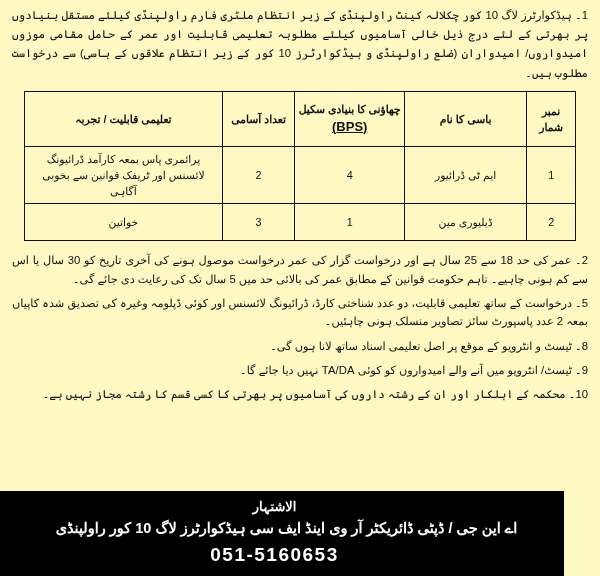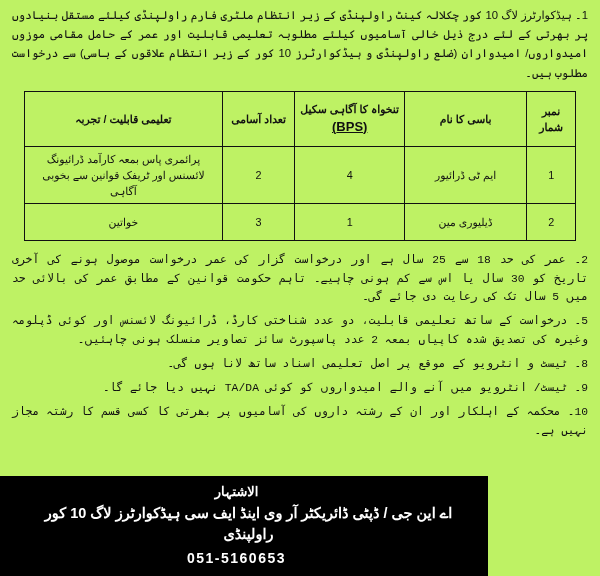--- a/index.html
+++ b/index.html
@@ -11,21 +11,21 @@
     height: 576px;
     background: #ffffff;
     font-family: "Liberation Sans", sans-serif;
     overflow: hidden;
   }
   .page {
     position: relative;
     width: 600px;
     height: 576px;
     box-sizing: border-box;
-    background: #bef264;
+    background: #fef9c3;
   }
   .content {
     padding: 6px 12px 0 12px;
     direction: rtl;
     text-align: right;
   }
   .para {
     font-size: 11.3px;
     line-height: 1.62;
     color: #111111;
@@ -66,27 +66,26 @@
   .col-bps { width: 20%; }
   .col-seats { width: 13%; }
   .col-qual { width: 36%; }
   .bps-small {
     display: block;
     font-size: 13px;
     text-decoration: underline;
   }
   .list-area {
     margin-top: 8px;
-    font-family: Liberation Mono, monospace;
   }
   .footer {
     position: absolute;
     left: 0;
     bottom: 0;
-    width: 488px;
+    width: 564px;
     background: #000000;
     color: #ffffff;
     text-align: center;
     padding: 8px 15px 10px 0;
     box-sizing: border-box;
     direction: rtl;
   }
   .footer .ad-word {
     font-size: 13px;
     font-weight: bold;
@@ -94,21 +93,21 @@
     margin-bottom: 4px;
   }
   .footer .office {
     font-size: 14.5px;
     font-weight: bold;
     line-height: 1.45;
     padding: 0 20px;
     margin-left: 24px;
   }
   .footer .phone {
-    font-size: 14px;
+    font-size: 19px;
     font-weight: bold;
     letter-spacing: 1.5px;
     margin-top: 5px;
     direction: ltr;
   }
 </style>
 </head>
 <body>
 
 <div class="page">
@@ -116,21 +115,21 @@
   <div class="content">
 
     <p class="para intro">1۔ ہیڈکوارٹرز لاگ 10 کور چکلالہ کینٹ راولپنڈی کے زیر انتظام ملٹری فارم راولپنڈی کیلئے مستقل بنیادوں پر بھرتی کے لئے درج ذیل خالی آسامیوں کیلئے مطلوبہ تعلیمی قابلیت اور عمر کے حامل مقامی موزوں امیدواروں/ امیدواران (ضلع راولپنڈی و ہیڈکوارٹرز 10 کور کے زیر انتظام علاقوں کے باسی) سے درخواست مطلوب ہیں۔</p>
 
     <table class="jobs">
       <thead>
         <tr>
           <th class="col-sr">نمبر شمار</th>
           <th class="col-post">باسی کا نام</th>
           <th class="col-bps">
-            <span>تنخواہ کا آگاہی سکیل</span>
+            <span>چھاؤنی کا بنیادی سکیل</span>
             <span class="bps-small">(BPS)</span>
           </th>
           <th class="col-seats">تعداد آسامی</th>
           <th class="col-qual">تعلیمی قابلیت / تجربہ</th>
         </tr>
       </thead>
       <tbody>
         <tr>
           <td>1</td>
           <td>ایم ٹی ڈرائیور</td>

